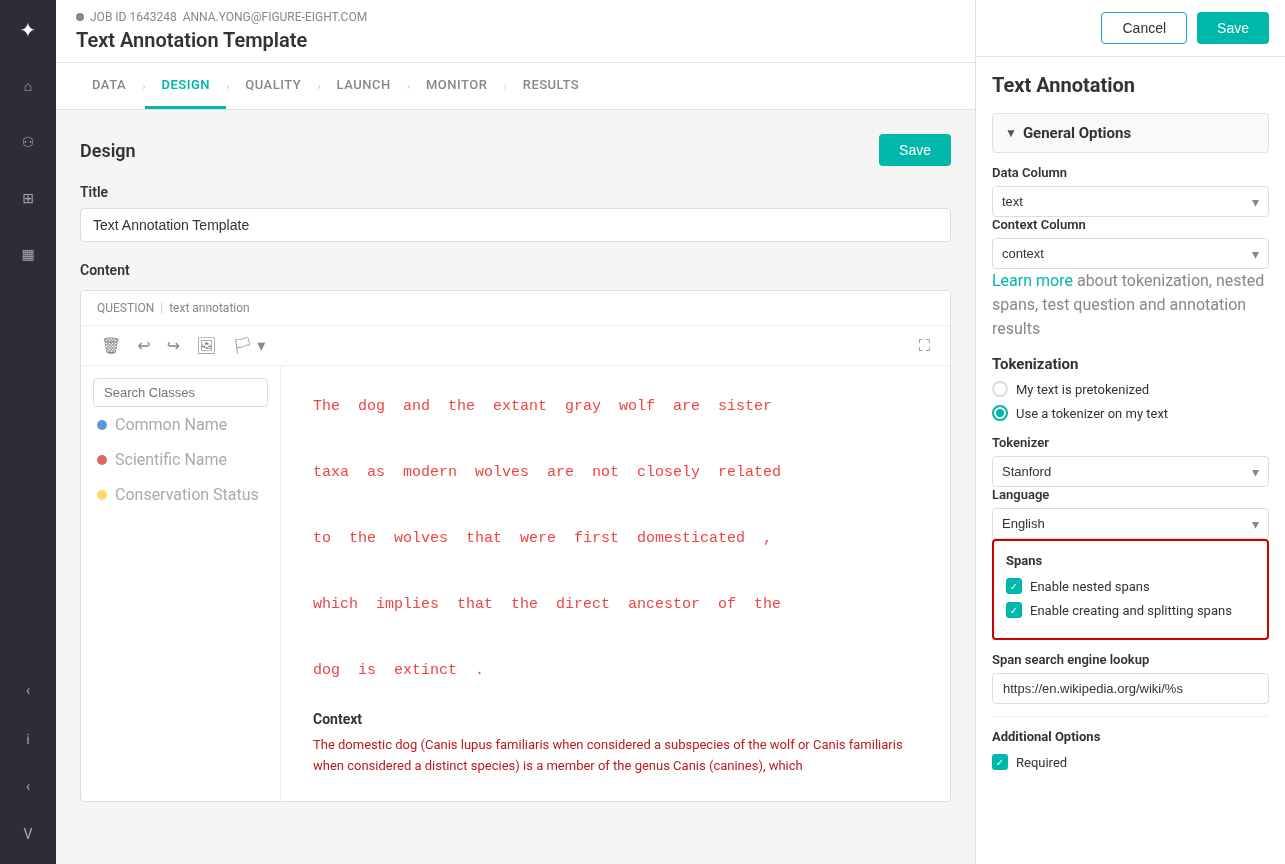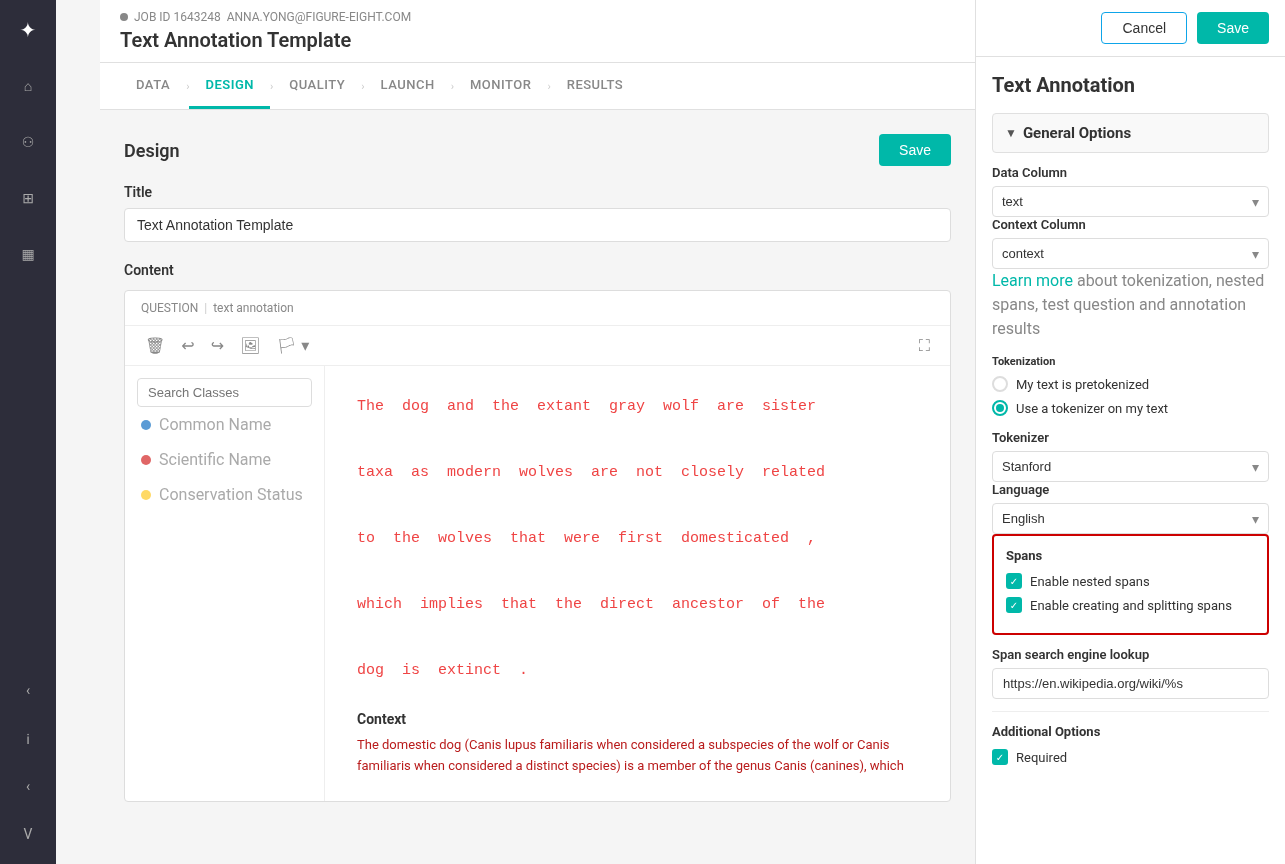--- a/index.html
+++ b/index.html
@@ -6,21 +6,21 @@
     body { font-family: -apple-system, BlinkMacSystemFont, 'Segoe UI', Roboto, sans-serif; font-size: 14px; color: #333; background: #f5f5f5; display: flex; height: 864px; overflow: hidden; }
 
     
     .sidebar { width: 56px; background: #2d2d3a; display: flex; flex-direction: column; align-items: center; padding: 14px 0; gap: 24px; }
     .sidebar-icon { width: 32px; height: 32px; display: flex; align-items: center; justify-content: center; color: #aaa; cursor: pointer; border-radius: 6px; }
     .sidebar-icon.active { color: #fff; }
     .sidebar-logo { color: #fff; font-size: 20px; }
     .sidebar-bottom { margin-top: auto; display: flex; flex-direction: column; align-items: center; gap: 16px; }
 
     
-    .main-area { flex: 1; display: flex; flex-direction: column; overflow: hidden; padding-left: 44px; }
+    .main-area { flex: 1; display: flex; flex-direction: column; overflow: hidden; }
 
     
     .top-bar { background: #fff; border-bottom: 1px solid #e0e0e0; padding: 10px 20px; }
     .job-id { font-size: 12px; color: #888; display: flex; align-items: center; gap: 6px; }
     .job-dot { width: 8px; height: 8px; border-radius: 50%; background: #888; }
     .page-title { font-size: 20px; font-weight: 600; color: #333; margin-top: 4px; }
 
     
     .nav-tabs { background: #fff; border-bottom: 1px solid #e0e0e0; padding: 0 20px; display: flex; align-items: center; gap: 0; }
     .nav-tab { padding: 14px 16px; font-size: 13px; color: #888; cursor: pointer; border-bottom: 3px solid transparent; display: flex; align-items: center; gap: 8px; text-transform: uppercase; font-weight: 500; letter-spacing: 0.5px; }
@@ -76,21 +76,21 @@
 
     .field-group { }
     .field-group-label { font-size: 13px; font-weight: 600; margin-bottom: 6px; color: #333; }
     .select-input { width: 100%; border: 1px solid #ddd; border-radius: 4px; padding: 7px 9px; font-size: 13px; color: #333; background: #fff; appearance: none; cursor: pointer; }
     .select-wrapper { position: relative; }
     .select-wrapper::after { content: '▾'; position: absolute; right: 10px; top: 50%; transform: translateY(-50%); color: #888; pointer-events: none; }
 
     .learn-more-text { font-size: 16px; color: #888; line-height: 1.5; margin-bottom: 14px; }
     .learn-more-link { color: #00b8a9; cursor: pointer; text-decoration: none; }
 
-    .tokenization-label { font-size: 11px; font-weight: 700; margin-bottom: 8px; }
+    .tokenization-label { font-size: 15px; font-weight: 700; margin-bottom: 8px; }
     .radio-group { display: flex; flex-direction: column; gap: 8px; margin-bottom: 14px; }
     .radio-item { display: flex; align-items: center; gap: 8px; font-size: 13px; cursor: pointer; }
     .radio-circle { width: 16px; height: 16px; border-radius: 50%; border: 2px solid #ddd; display: flex; align-items: center; justify-content: center; }
     .radio-circle.selected { border-color: #00b8a9; }
     .radio-circle.selected::after { content: ''; width: 8px; height: 8px; border-radius: 50%; background: #00b8a9; }
 
     .spans-section { border: 2px solid #cc0000; border-radius: 4px; padding: 12px; margin-bottom: 12px; position: relative; }
     .spans-title { font-size: 13px; font-weight: 700; margin-bottom: 10px; }
     .checkbox-item { display: flex; align-items: center; gap: 8px; font-size: 13px; margin-bottom: 8px; cursor: pointer; }
     .checkbox-box { width: 16px; height: 16px; border-radius: 3px; border: 2px solid #00b8a9; background: #00b8a9; display: flex; align-items: center; justify-content: center; color: #fff; font-size: 10px; flex-shrink: 0; }

